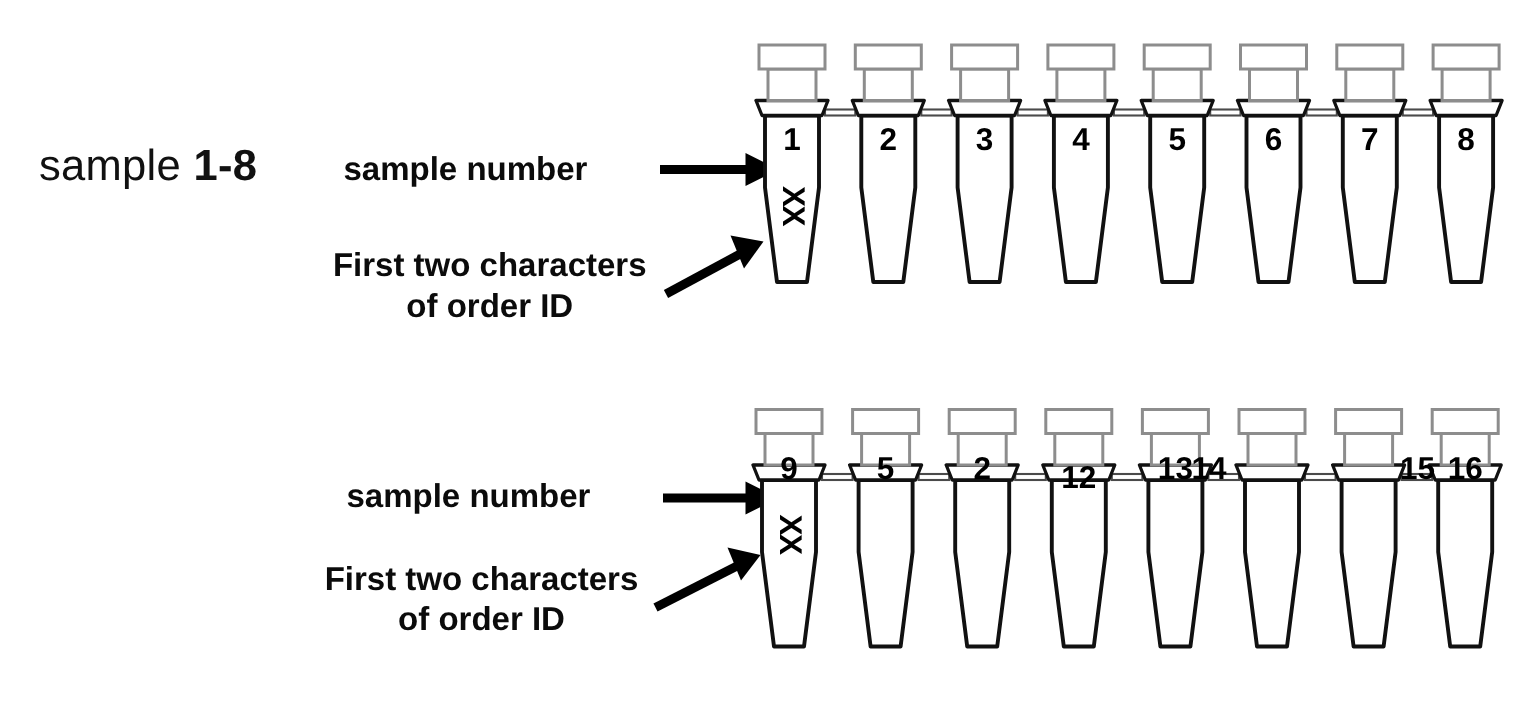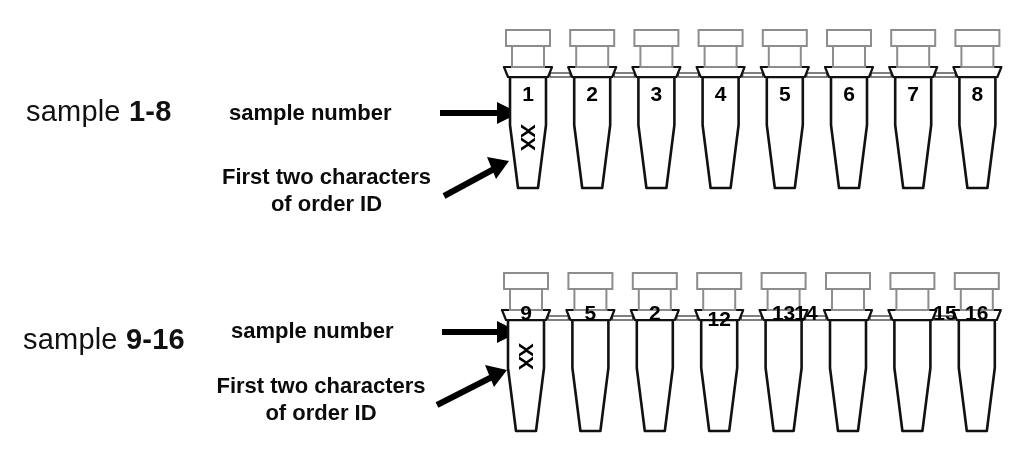--- a/index.html
+++ b/index.html
@@ -165,24 +165,20 @@
       <div class="tube-number" style="left: 631.4px; width: 50px; top: 62px;">3</div>
       <div class="tube-number" style="left: 695.6px; width: 50px; top: 62px;">4</div>
       <div class="tube-number" style="left: 759.8px; width: 50px; top: 62px;">5</div>
       <div class="tube-number" style="left: 824px; width: 50px; top: 62px;">6</div>
       <div class="tube-number" style="left: 888.2px; width: 50px; top: 62px;">7</div>
       <div class="tube-number" style="left: 952.4px; width: 50px; top: 62px;">8</div>
     </div>
 
   <div class="row" id="row-2">
 
-    <div class="row-caption">
-      <span class="light">sample</span>
-      <span class="bold">9-16</span>
-    </div>
 
     <div class="annot sample-number">sample number</div>
 
     <div class="annot order-id">
       <div>First two characters</div>
       <div>of order ID</div>
     </div>
 
     <svg class="arrows" viewBox="0 0 1024 210">
       <g>

